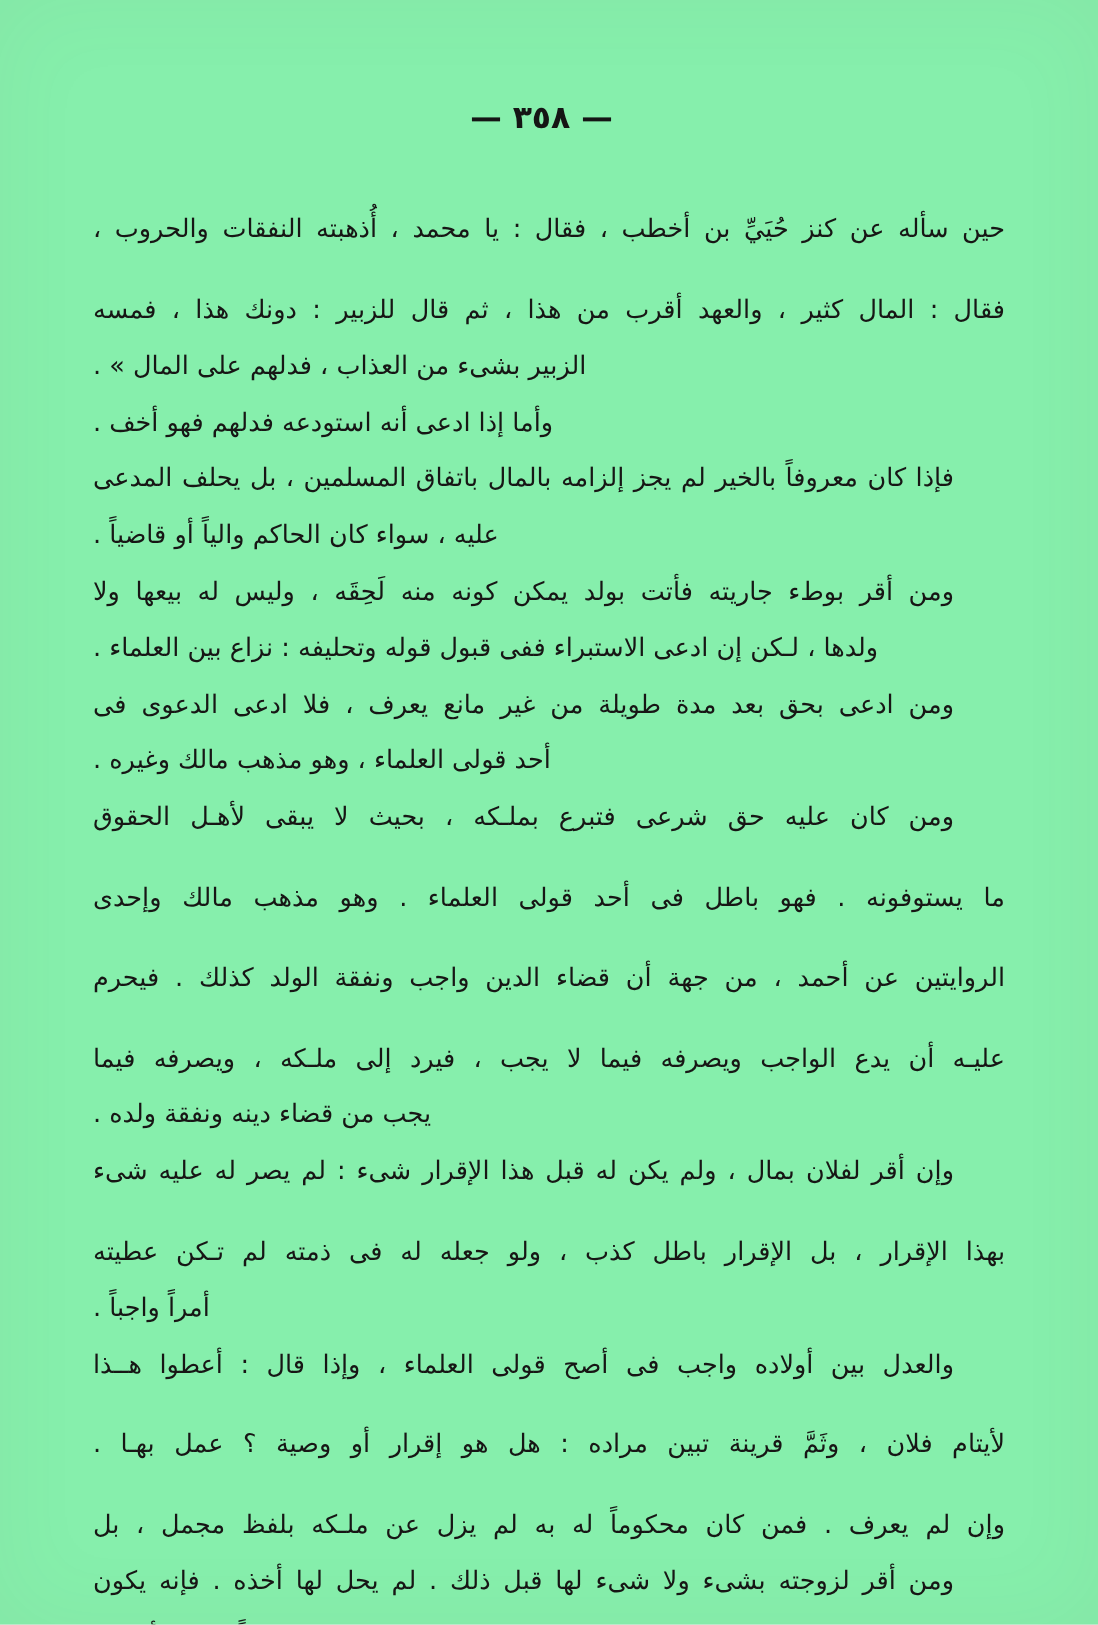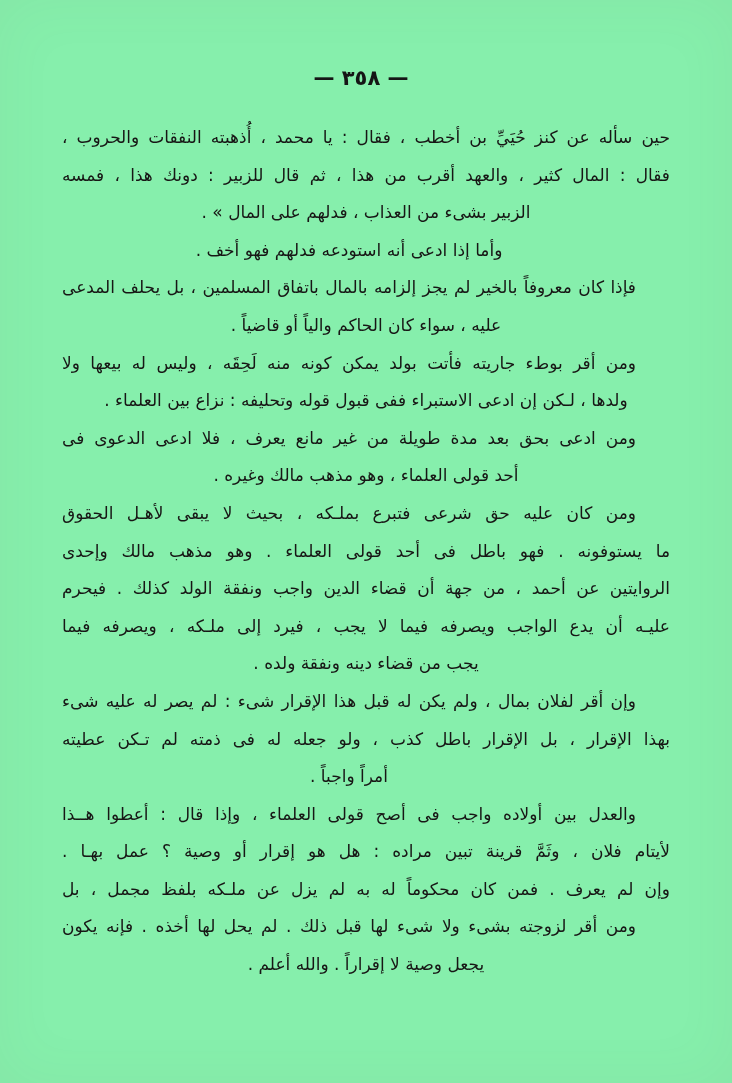--- a/index.html
+++ b/index.html
@@ -39,29 +39,30 @@
     height: 37.6px;
     line-height: 37.6px;
     white-space: nowrap;
     text-align: right;
     text-justify: inter-word;
   }
   
   .line.full {
     text-align: justify;
     text-align-last: justify;
+    margin-top: 16px;
   }
   
   .line.start {
     padding-right: 34px;
     text-align: justify;
     text-align-last: justify;
   }
   
-  .line.end { text-align: center; }
+  .line.end { text-align: left; }
   
   .line.ind { padding-right: 34px; }
 </style>
 </head>
 <body>
 
 <div class="page">
 
   <div class="page-number">— ٣٥٨ —</div>
 

